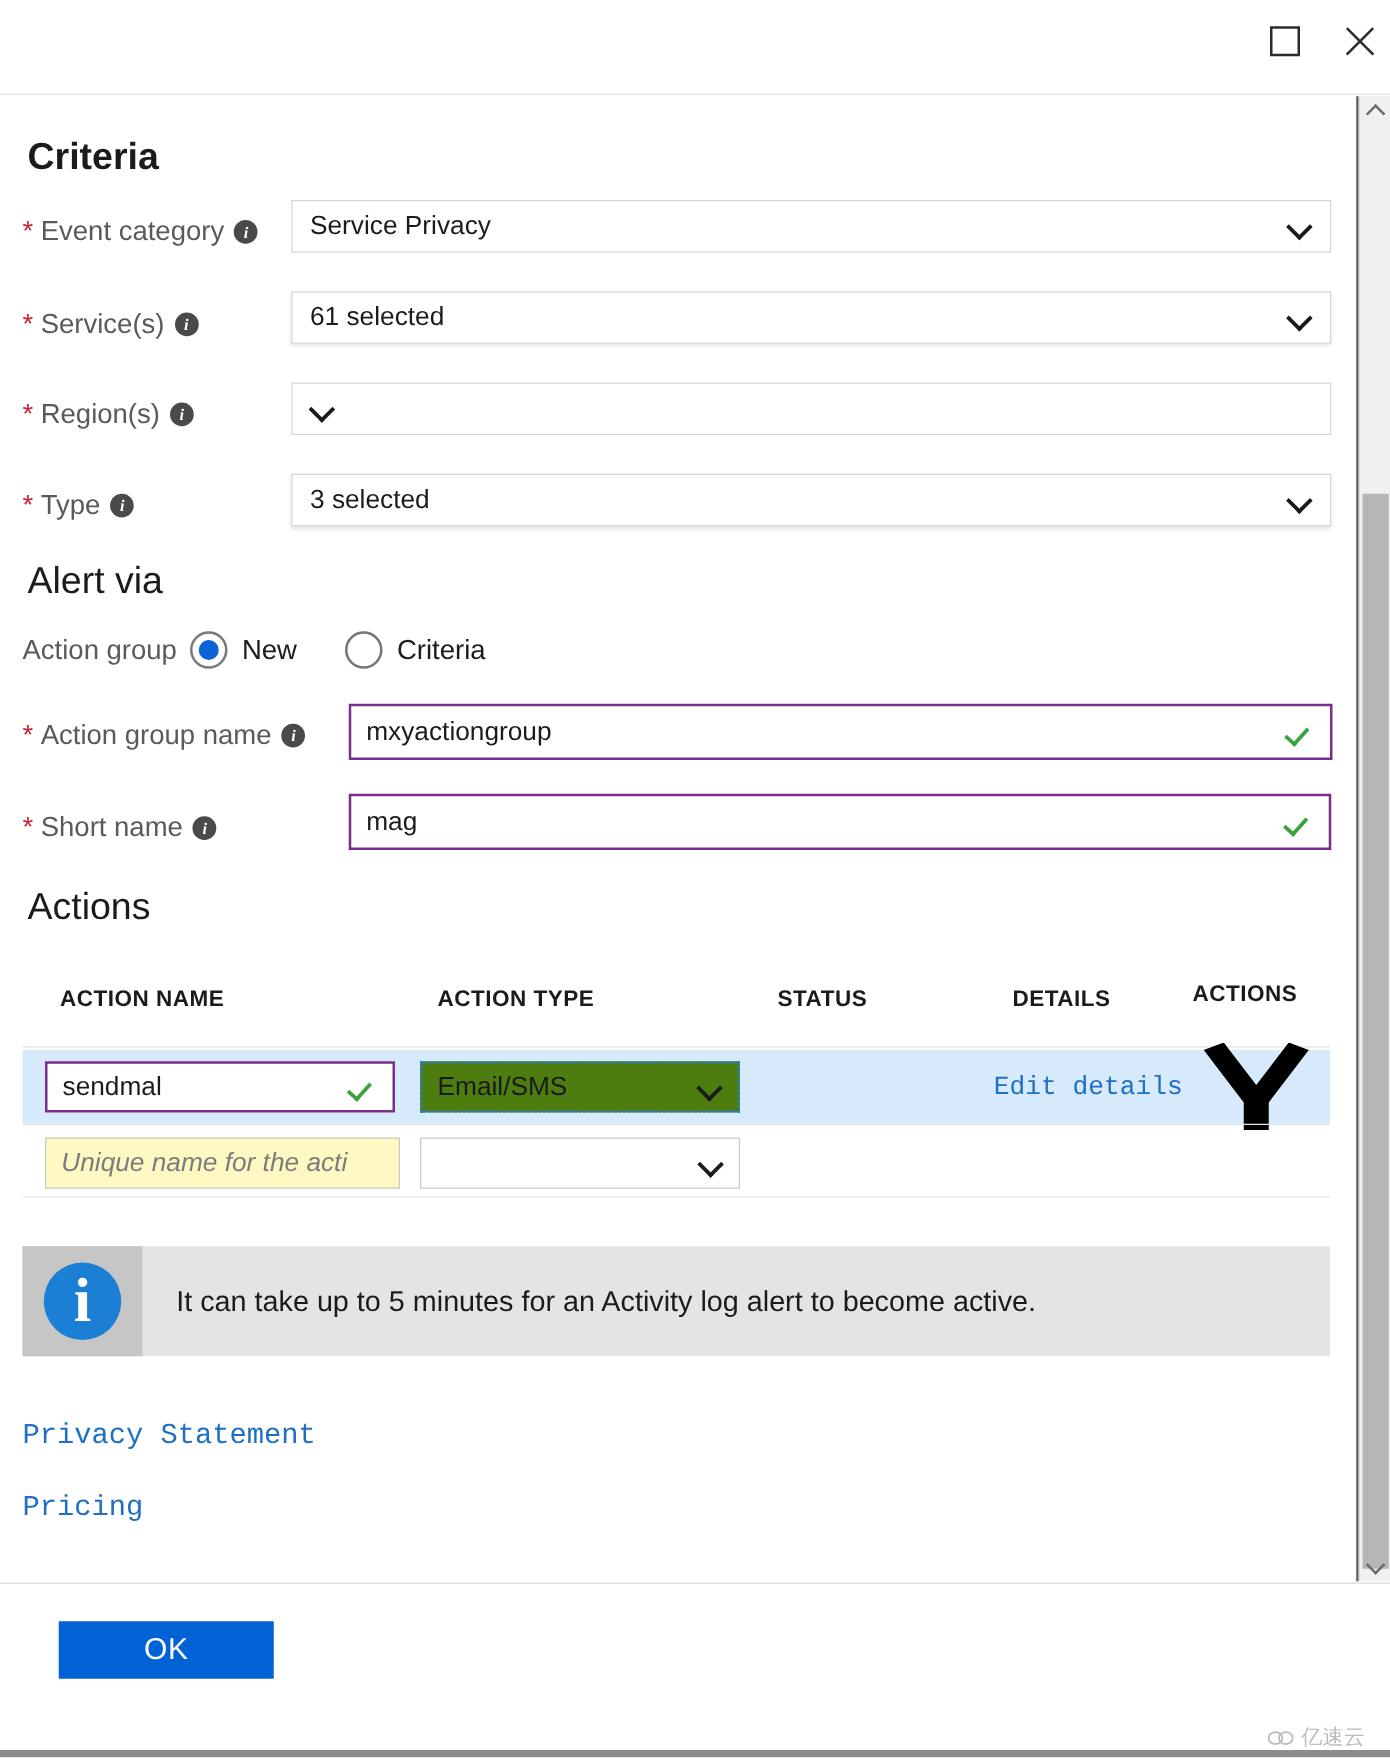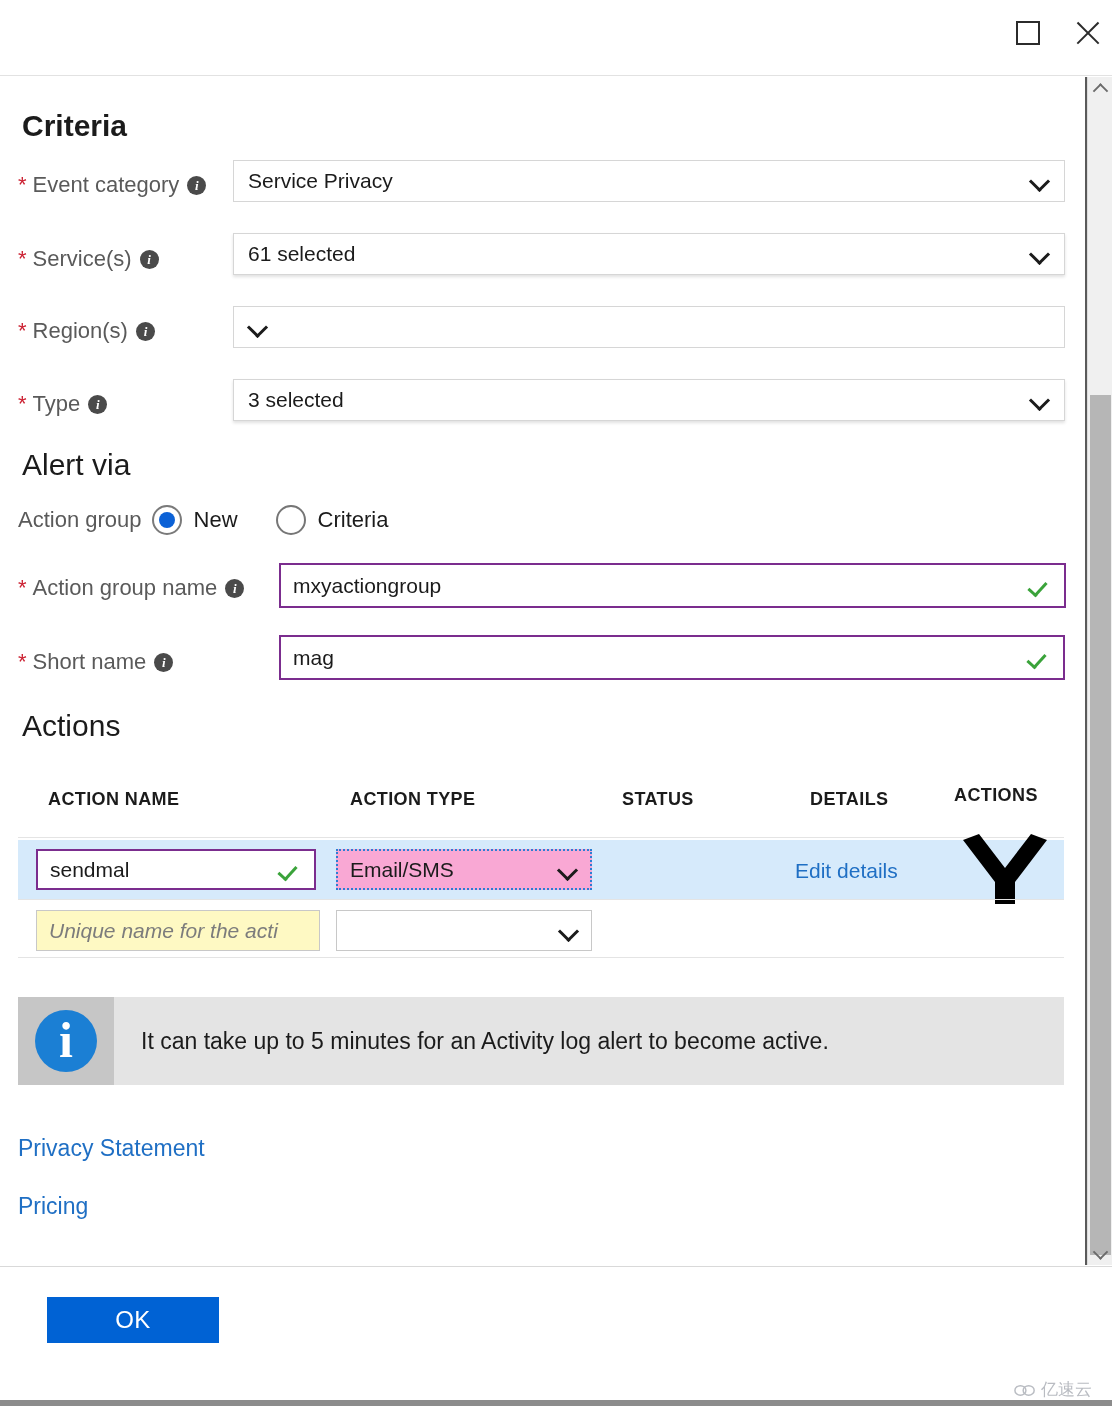--- a/index.html
+++ b/index.html
@@ -116,38 +116,38 @@
   .tbl-head {
     position: absolute; font-size: 18px; font-weight: 700;
     letter-spacing: 0.4px; color: #1b1b1b;
   }
   .row-hl {
     position: absolute; background: #d6eafb;
   }
   .row-sep { position: absolute; background: #e4e4e4; height: 1px; }
 
   .dotted-combo {
-    position: absolute; background: #f9a8d4; border: 2px dotted #2a7fd4;
+    position: absolute; background: #4d7c0f; border: 2px dotted #2a7fd4;
     display: flex; align-items: center; padding: 4px 12px;
     font-size: 21px; color: #1b1b1b;
   }
 
   .plain-input {
     position: absolute; background: #fef9c3; border: 1px solid #c8c8c8;
     display: flex; align-items: center; padding: 0 12px;
     font-size: 21px; font-style: italic; color: #7c7c7c;
     overflow: hidden; white-space: nowrap;
   }
   .plain-combo {
     position: absolute; background: #ffffff; border: 1px solid #c8c8c8;
     display: flex; align-items: center; padding: 0 12px;
   }
 
   .link {
-    color: #1f6fc4; font-size: 21px; cursor: pointer;
+    color: #1f6fc4; font-size: 21px; cursor: pointer; font-family: Liberation Mono, monospace;
   }
   .link-lg { font-size: 23px; }
 
   
   .del-glyph {
     position: absolute; width: 92px; height: 70px; overflow: hidden;
   }
   .del-glyph svg { display: block; }
 
   

